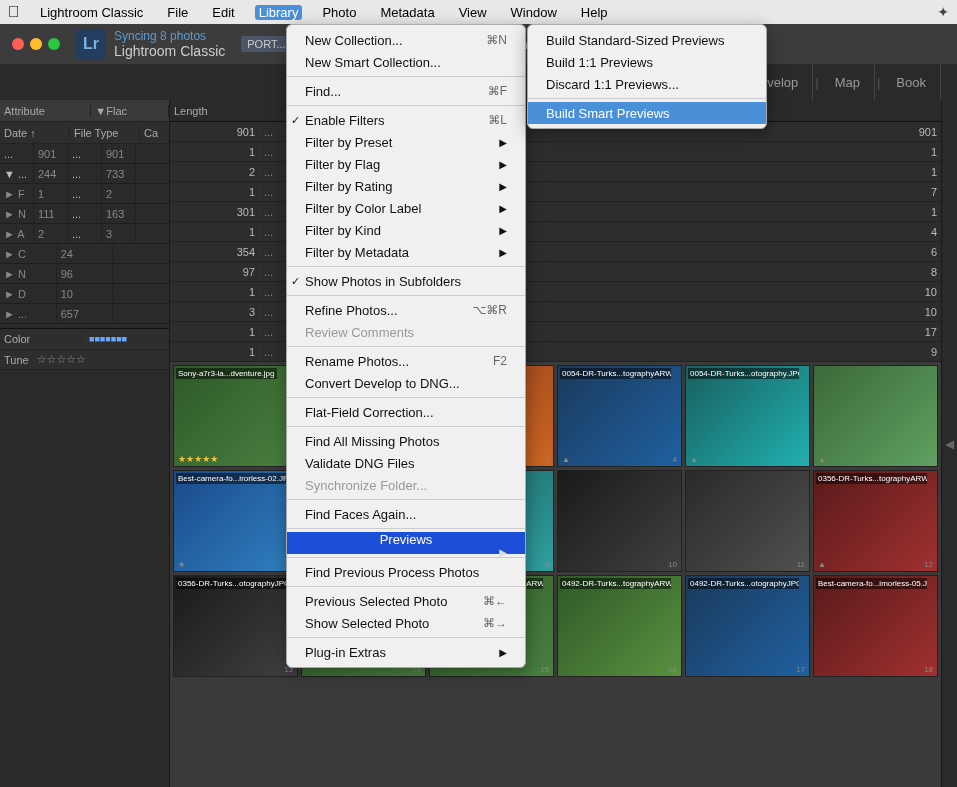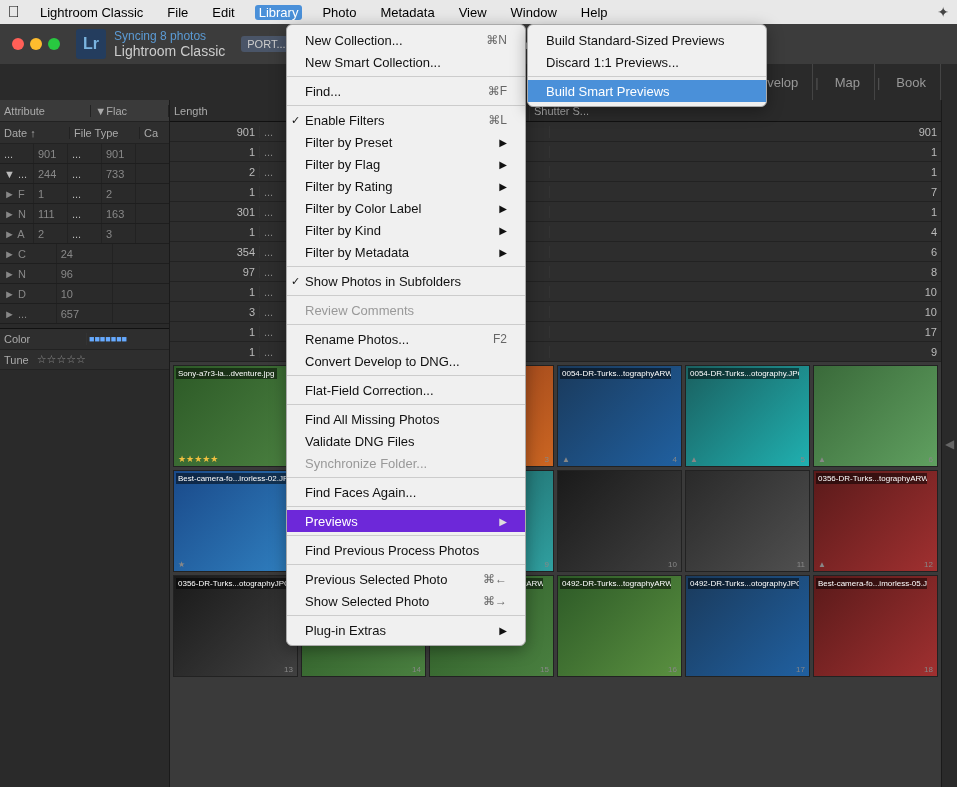--- a/index.html
+++ b/index.html
@@ -194,22 +194,23 @@
       padding: 0 18px;
       font-size: 13px;
       color: #111;
       cursor: pointer;
       position: relative;
     }
     .menu-item.disabled {
       color: #999;
     }
     .menu-item.highlighted {
-      background: #6d28d9;
+      background: #1d4ed8;
       color: white;
+      flex-direction: column;
     }
     .menu-item .shortcut {
       margin-left: auto;
       font-size: 12px;
       color: #666;
     }
     .menu-item .arrow {
       margin-left: auto;
       font-size: 10px;
     }
@@ -667,20 +668,24 @@
   <div class="menu-item">
     <span>Filter by Metadata</span>
     <span class="arrow">▶</span>
   </div>
   <div class="menu-separator"></div>
   <div class="menu-item">
     <span class="checkmark">✓</span>
     <span>Show Photos in Subfolders</span>
   </div>
   <div class="menu-separator"></div>
+  <div class="menu-item">
+    <span>Refine Photos...</span>
+    <span class="shortcut">⌥⌘R</span>
+  </div>
   <div class="menu-item disabled">
     <span>Review Comments</span>
   </div>
   <div class="menu-separator"></div>
   <div class="menu-item">
     <span>Rename Photos...</span>
     <span class="shortcut">F2</span>
   </div>
   <div class="menu-item">
     <span>Convert Develop to DNG...</span>
@@ -726,19 +731,22 @@
     <span>Plug-in Extras</span>
     <span class="arrow">▶</span>
   </div>
 </div>
 
 <div class="previews-dropdown">
   <div class="menu-item">
     <span>Build Standard-Sized Previews</span>
   </div>
   <div class="menu-item">
+    <span>Build 1:1 Previews</span>
+  </div>
+  <div class="menu-item">
     <span>Discard 1:1 Previews...</span>
   </div>
   <div class="menu-separator"></div>
   <div class="menu-item build-smart">
     <span>Build Smart Previews</span>
   </div>
 </div>
 
 </body></html>

